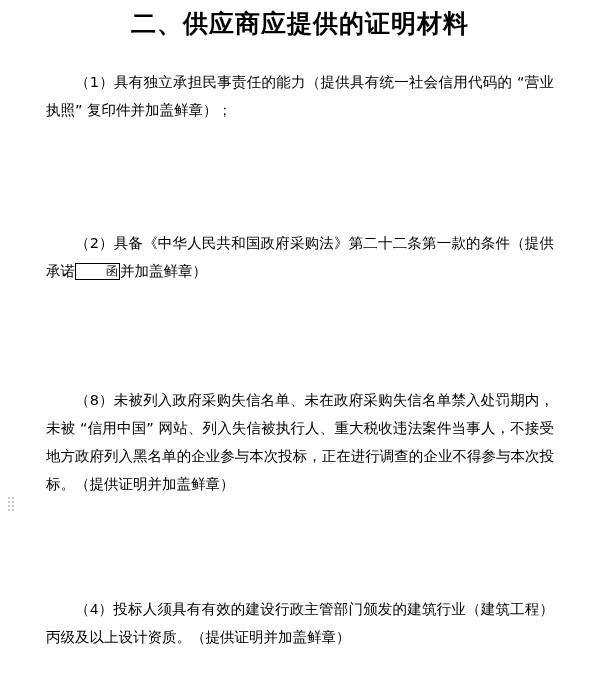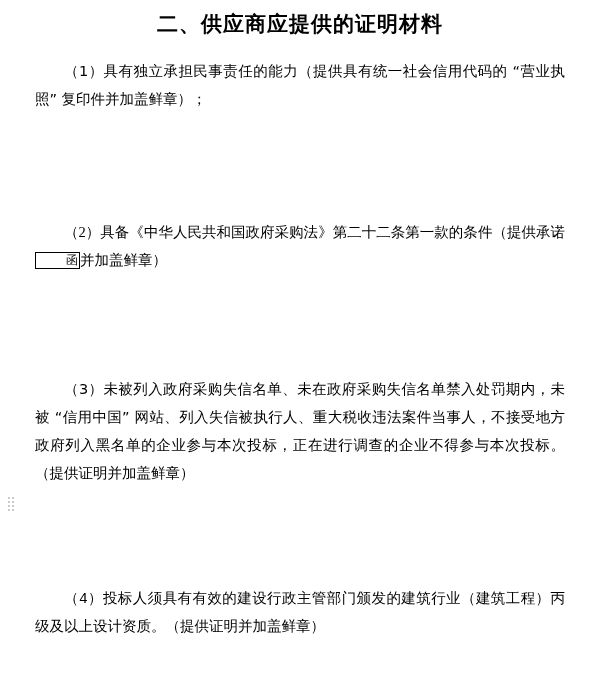--- a/index.html
+++ b/index.html
@@ -17,40 +17,40 @@
   }
   .page {
     position: relative;
     width: 600px;
     height: 679px;
     box-sizing: border-box;
     padding: 0 30px;
   }
   .doc-title {
     text-align: center;
-    font-size: 21px;
+    font-size: 25px;
     font-weight: bold;
     font-family: "DejaVu Serif", "Liberation Serif", serif;
     letter-spacing: 1px;
     margin: 10px 0 0 0;
     padding: 0;
     line-height: 28px;
   }
   .para {
     font-size: 14.5px;
     line-height: 28px;
     text-align: justify;
     text-justify: inter-ideograph;
     text-indent: 2em;
-    margin: 5px;
+    margin: 16px;
     font-family: "DejaVu Sans", "Liberation Sans", sans-serif;
   }
   
   .p1 { position: absolute; left: 30px; right: 30px; top: 42px; }
-  .p2 { position: absolute; left: 30px; right: 30px; top: 203px; font-family: Liberation Serif, serif; }
+  .p2 { position: absolute; left: 30px; right: 30px; top: 203px; }
   .p3 { position: absolute; left: 30px; right: 30px; top: 360px; }
   .p4 { position: absolute; left: 30px; right: 30px; top: 570px; font-family: Liberation Mono, monospace; }
 
   .seal-mark {
     display: inline-block;
     border: 1px solid #000;
     padding: 0 1px;
     line-height: 15px;
     font-size: 12px;
     position: relative;
@@ -79,21 +79,21 @@
 <body>
 
 <div class="page">
 
   <h1 class="doc-title">二、供应商应提供的证明材料</h1>
 
   <p class="para p1">（1）具有独立承担民事责任的能力（提供具有统一社会信用代码的 “营业执照” 复印件并加盖鲜章）；</p>
 
   <p class="para p2"><span>（2）具备《中华人民共和国政府采购法》第二十二条第一款的条件（提供承诺</span><span class="seal-mark">函</span><span>并加盖鲜章）</span></p>
 
-  <p class="para p3">（3）未被列入政府采购失信名单、未在政府采购失信名单禁入处罚期内，未被 “信用中国” 网站、列入失信被执行人、重大税收违法案件当事人，不接受地方政府列入黑名单的企业参与本次投标，正在进行调查的企业不得参与本次投标。（提供证明并加盖鲜章）</p>
+  <p class="para p3">（8）未被列入政府采购失信名单、未在政府采购失信名单禁入处罚期内，未被 “信用中国” 网站、列入失信被执行人、重大税收违法案件当事人，不接受地方政府列入黑名单的企业参与本次投标，正在进行调查的企业不得参与本次投标。（提供证明并加盖鲜章）</p>
 
   <p class="para p4">（4）投标人须具有有效的建设行政主管部门颁发的建筑行业（建筑工程）丙级及以上设计资质。（提供证明并加盖鲜章）</p>
 
   <div class="handle">
     <i></i>
       <i></i>
       <i></i>
       <i></i>
       <i></i>
       <i></i>

